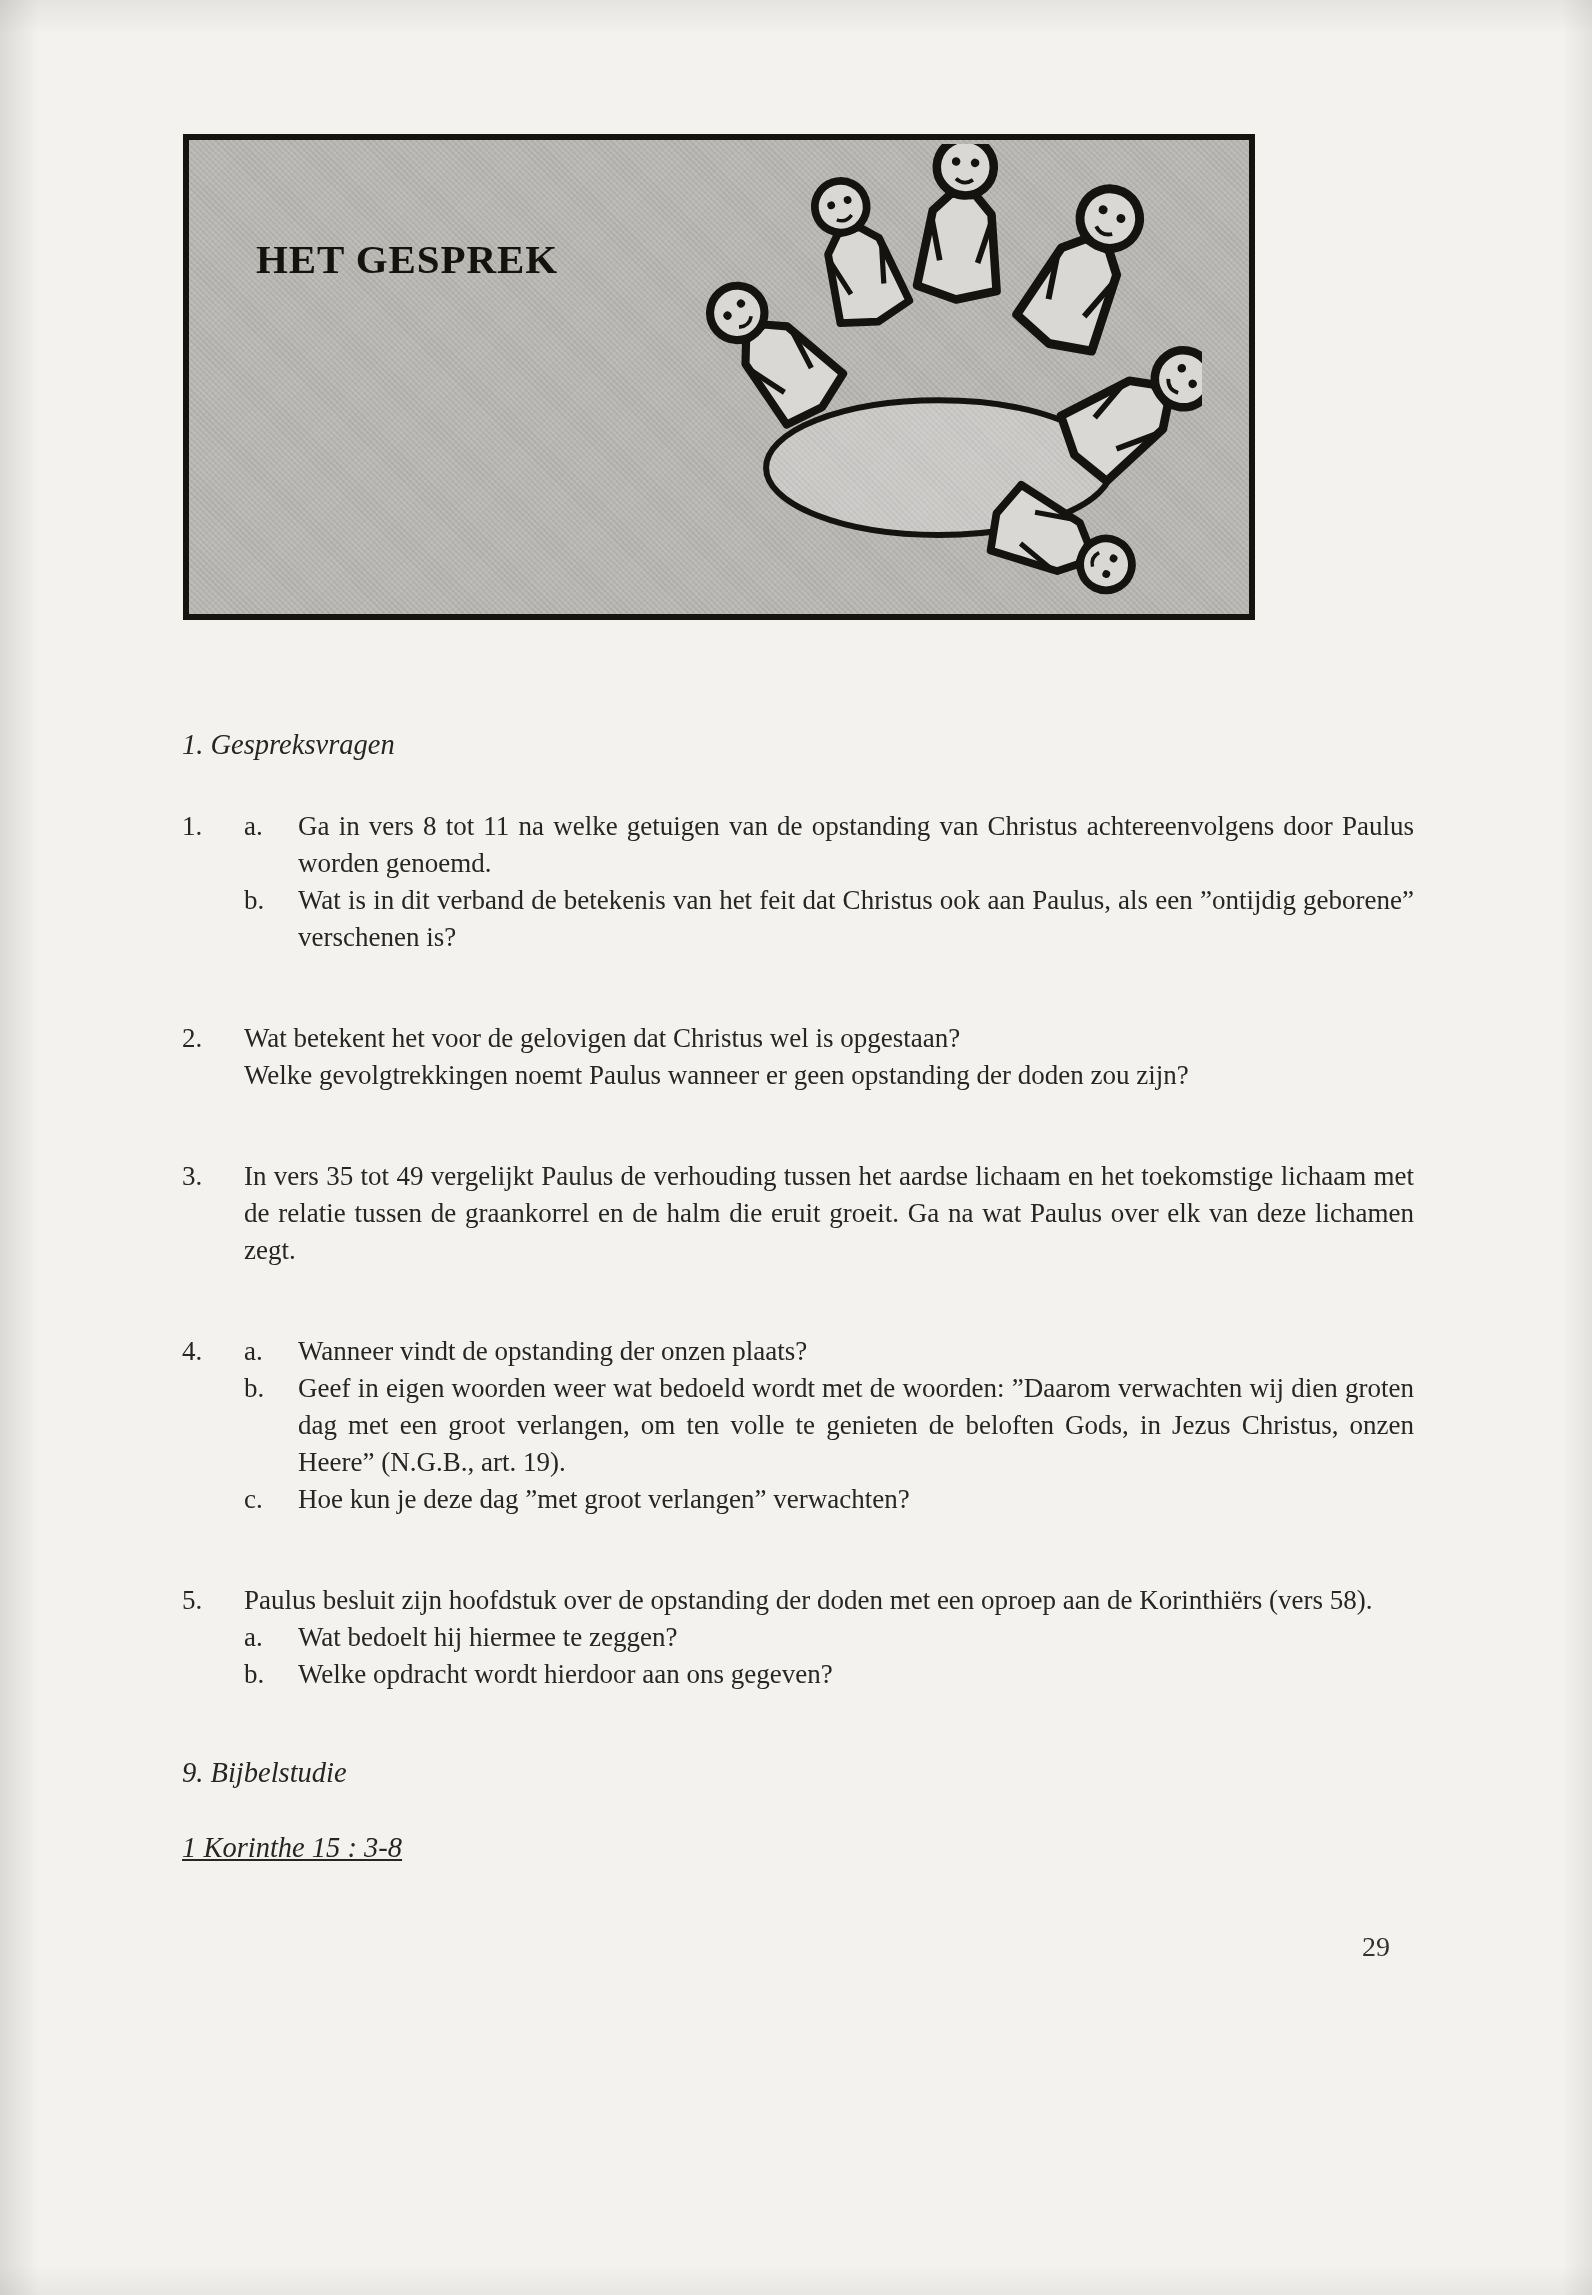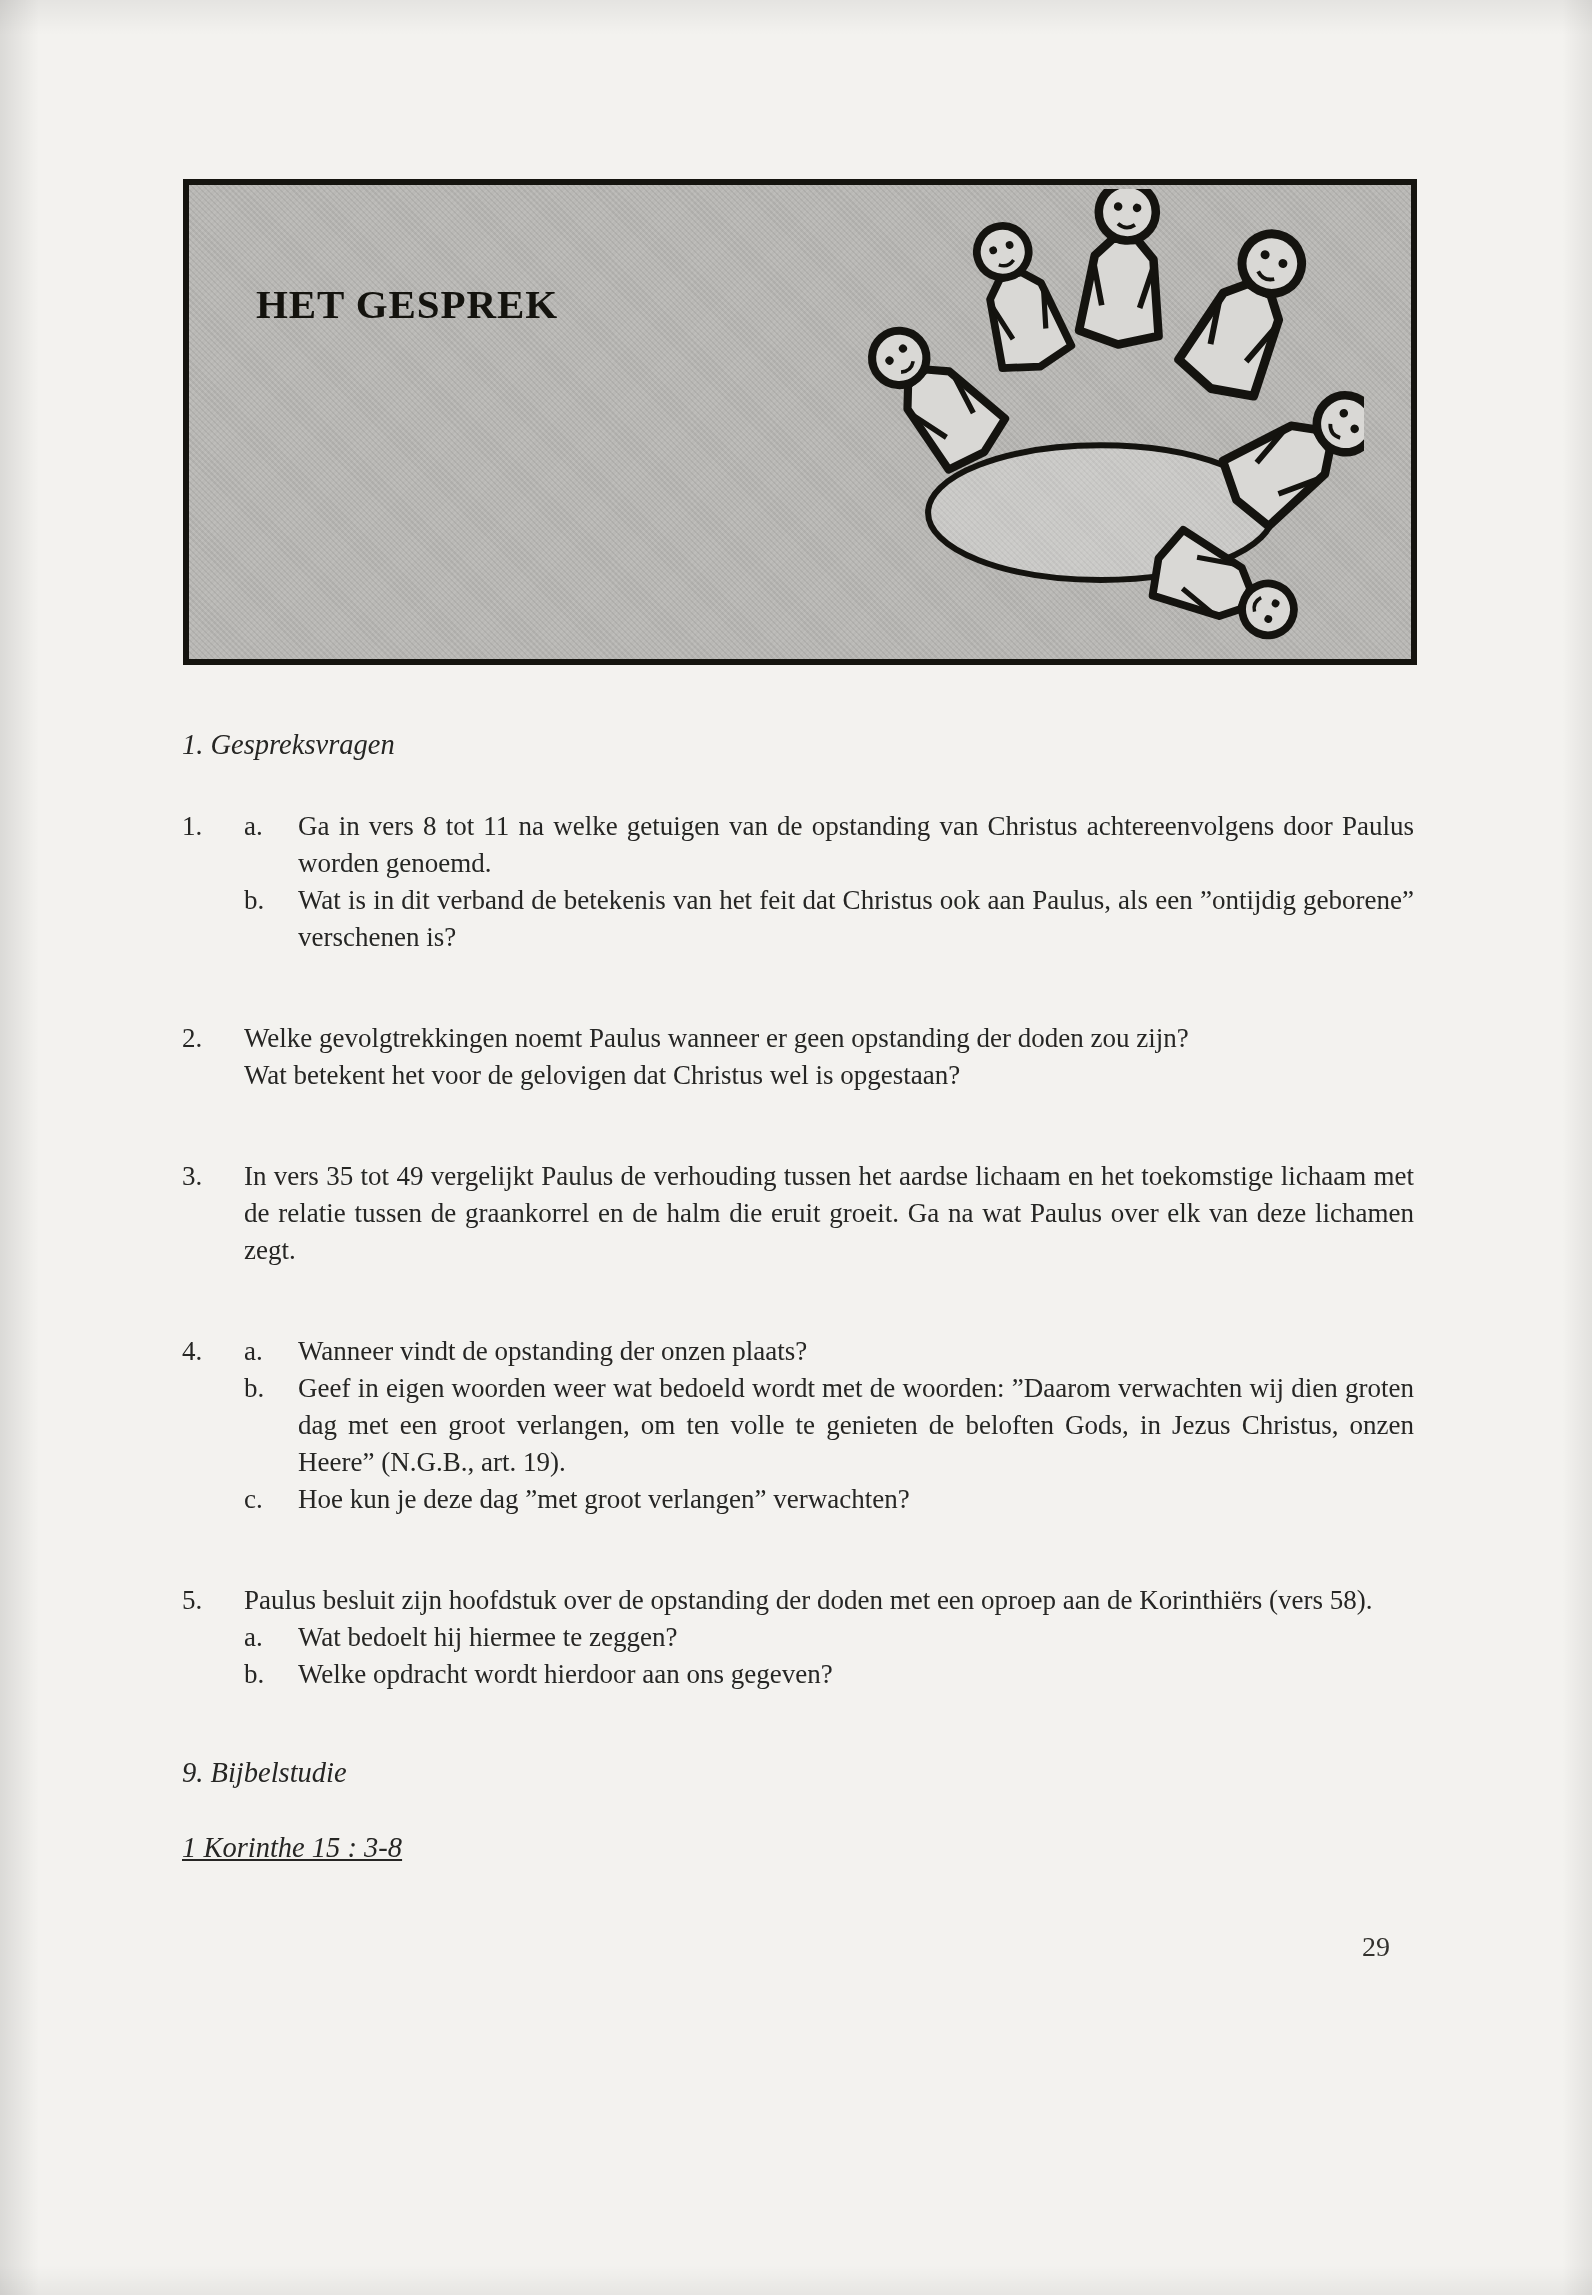--- a/index.html
+++ b/index.html
@@ -18,29 +18,28 @@
       linear-gradient(270deg, rgba(0,0,0,0.07), rgba(0,0,0,0) 30px),
       linear-gradient(180deg, rgba(0,0,0,0.06), rgba(0,0,0,0) 35px),
       linear-gradient(0deg, rgba(0,0,0,0.05), rgba(0,0,0,0) 30px),
       #f3f2ef;
     box-sizing:border-box;
   }
   
   .header-box{
     position:absolute;
     left:183px; top:134px;
-    width:1234px; height:486px;
+    width:1072px; height:486px;
     box-sizing:border-box;
     border:6px solid #15140f;
     background-color:#b9b8b5;
     background-image:
       repeating-linear-gradient(45deg, rgba(0,0,0,0.06) 0 1.7px, rgba(0,0,0,0) 1.7px 4.3px),
       repeating-linear-gradient(-45deg, rgba(255,255,255,0.07) 0 1.7px, rgba(0,0,0,0) 1.7px 4.3px);
     overflow:hidden;
-    margin-top:45px;
   }
   .header-text{
     position:absolute;
     left:67px; top:95px;
     width:552px;
   }
   .header-title{
     font-size:41px;
     font-weight:bold;
     letter-spacing:0.9px;
@@ -162,22 +161,22 @@
         <div class="part">
           <div class="plabel">b.</div>
           <div class="ptext">Wat is in dit verband de betekenis van het feit dat Christus ook aan Paulus, als een ”ontijdig geborene” verschenen is?</div>
         </div>
       </div>
     </div>
 
     <div class="question">
       <div class="qnum">2.</div>
       <div class="qbody">
+        <p>Wat betekent het voor de gelovigen dat Christus wel is opgestaan?</p>
         <p>Welke gevolgtrekkingen noemt Paulus wanneer er geen opstanding der doden zou zijn?</p>
-        <p>Wat betekent het voor de gelovigen dat Christus wel is opgestaan?</p>
       </div>
     </div>
 
     <div class="question">
       <div class="qnum">3.</div>
       <div class="qbody">
         <p>In vers 35 tot 49 vergelijkt Paulus de verhouding tussen het aardse lichaam en het toekomstige lichaam met de relatie tussen de graankorrel en de halm die eruit groeit. Ga na wat Paulus over elk van deze lichamen zegt.</p>
       </div>
     </div>
 

